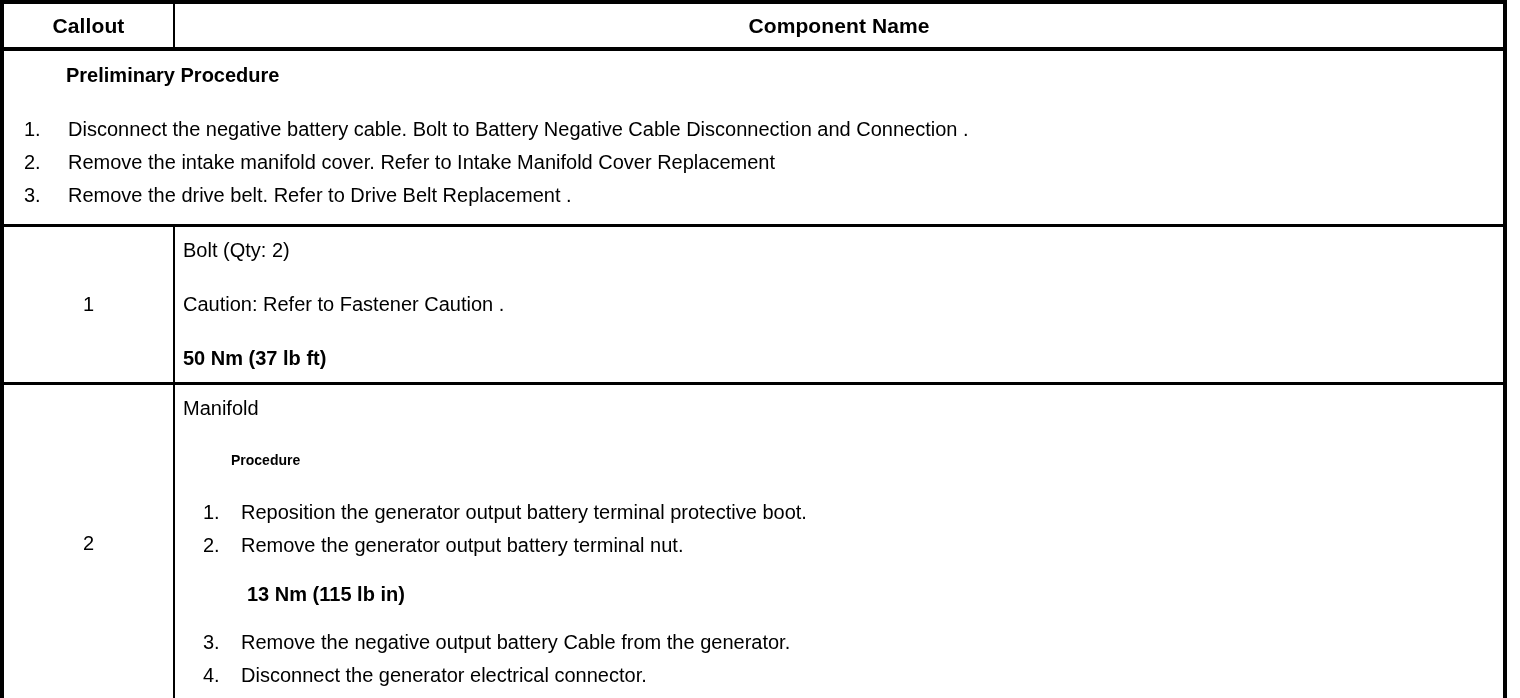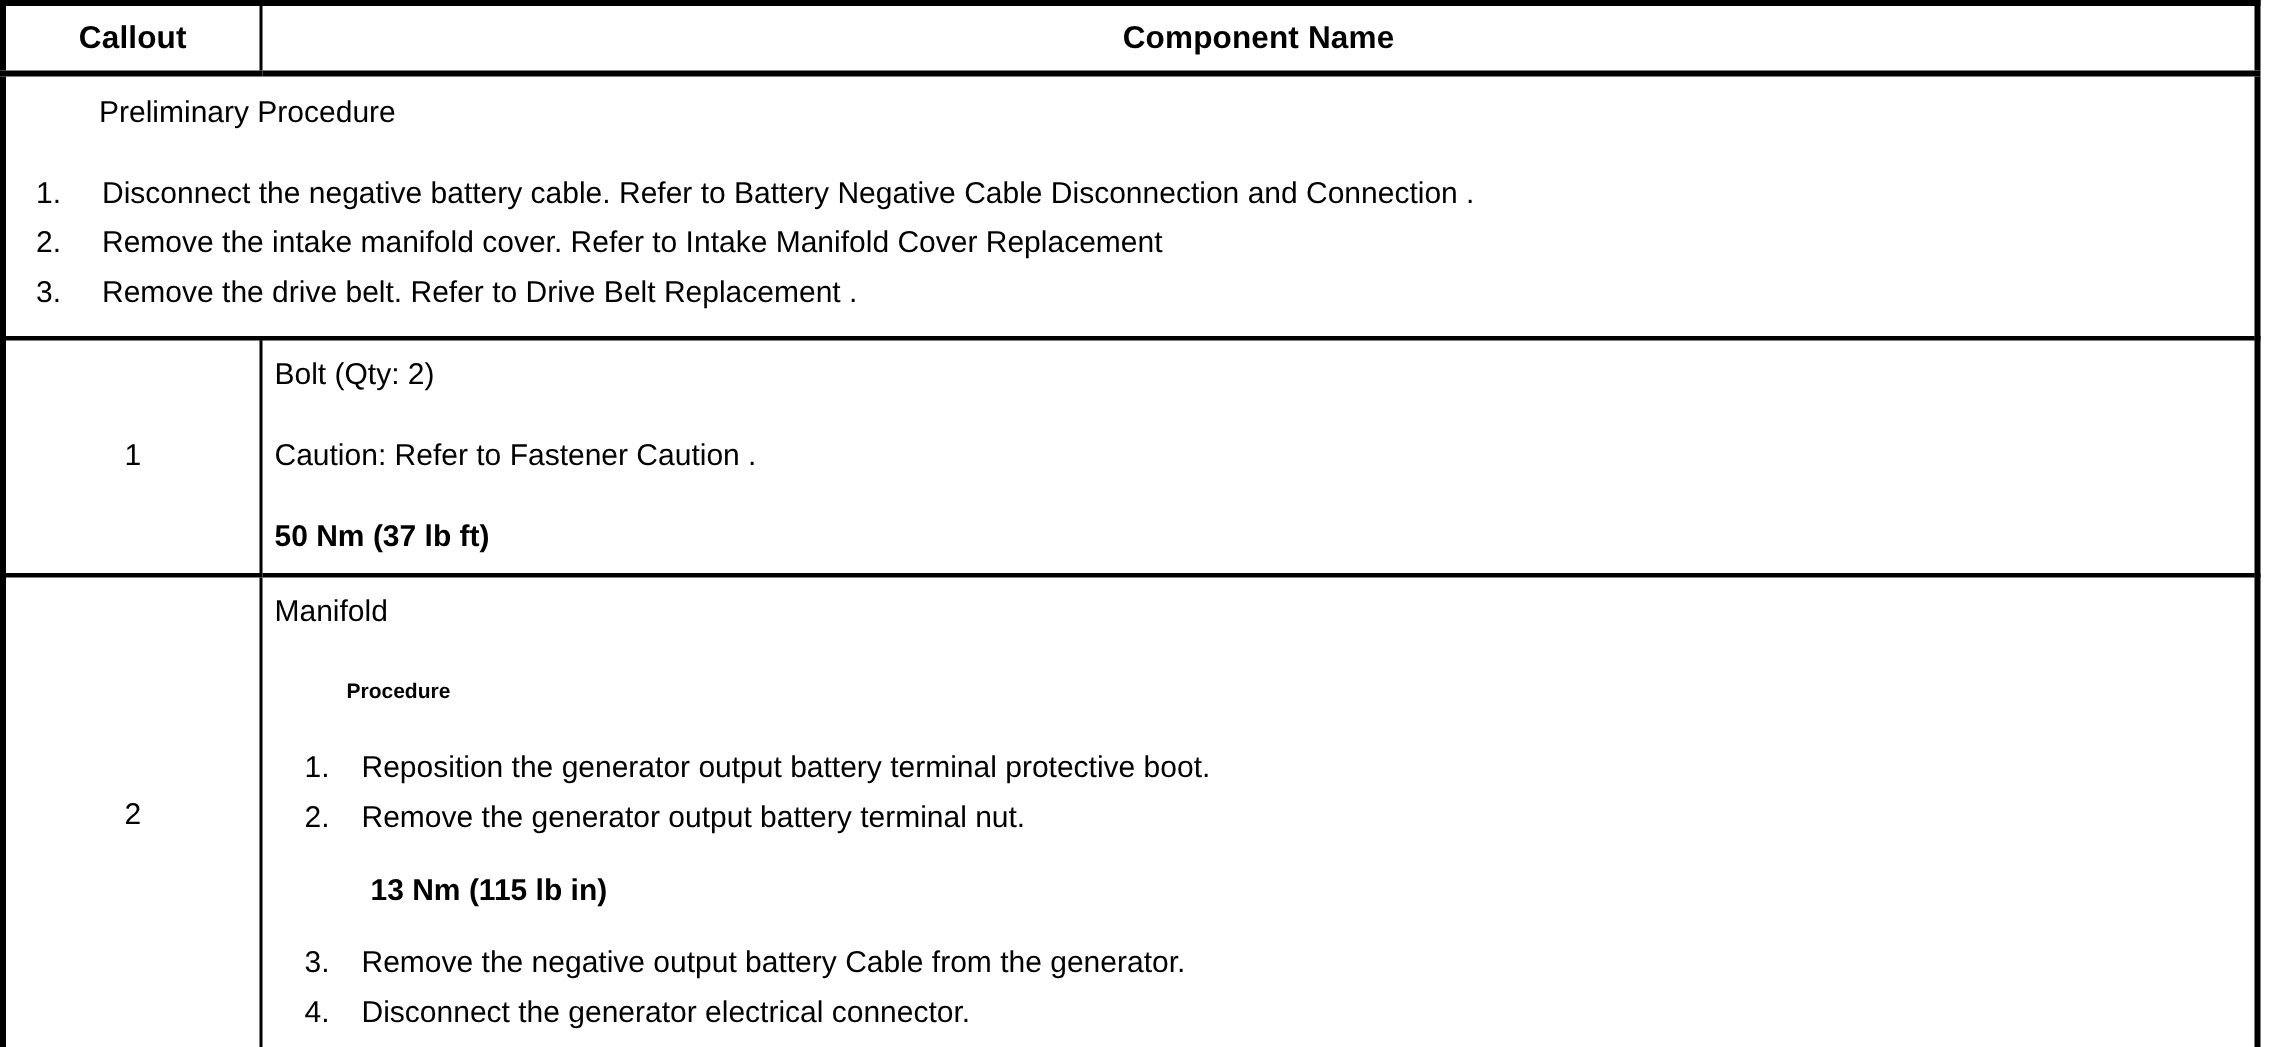--- a/index.html
+++ b/index.html
@@ -57,21 +57,21 @@
   tr.prelim-row td {
     border-bottom: 3px solid #000;
     padding: 0;
     vertical-align: top;
   }
   .prelim-body {
     padding: 14px 6px 12px 6px;
   }
   .prelim-title {
     font-size: 20px;
-    font-weight: normal;
+    font-weight: bold;
     margin: 0 0 28px 56px;
     line-height: 1.0;
   }
   ol.prelim-list {
     list-style: none;
     margin: 0;
     padding: 0;
   }
   ol.prelim-list li {
     position: relative;
@@ -172,21 +172,21 @@
 
     <tbody>
 
       <tr class="prelim-row">
         <td colspan="2">
           <div class="prelim-body">
             <div class="prelim-title">Preliminary Procedure</div>
             <ol class="prelim-list">
               <li>
                 <span class="num">1.</span>
-                <span>Disconnect the negative battery cable. Refer to Battery Negative Cable Disconnection and Connection .</span>
+                <span>Disconnect the negative battery cable. Bolt to Battery Negative Cable Disconnection and Connection .</span>
               </li>
               <li>
                 <span class="num">2.</span>
                 <span>Remove the intake manifold cover. Refer to Intake Manifold Cover Replacement</span>
               </li>
               <li>
                 <span class="num">3.</span>
                 <span>Remove the drive belt. Refer to Drive Belt Replacement .</span>
               </li>
             </ol>

